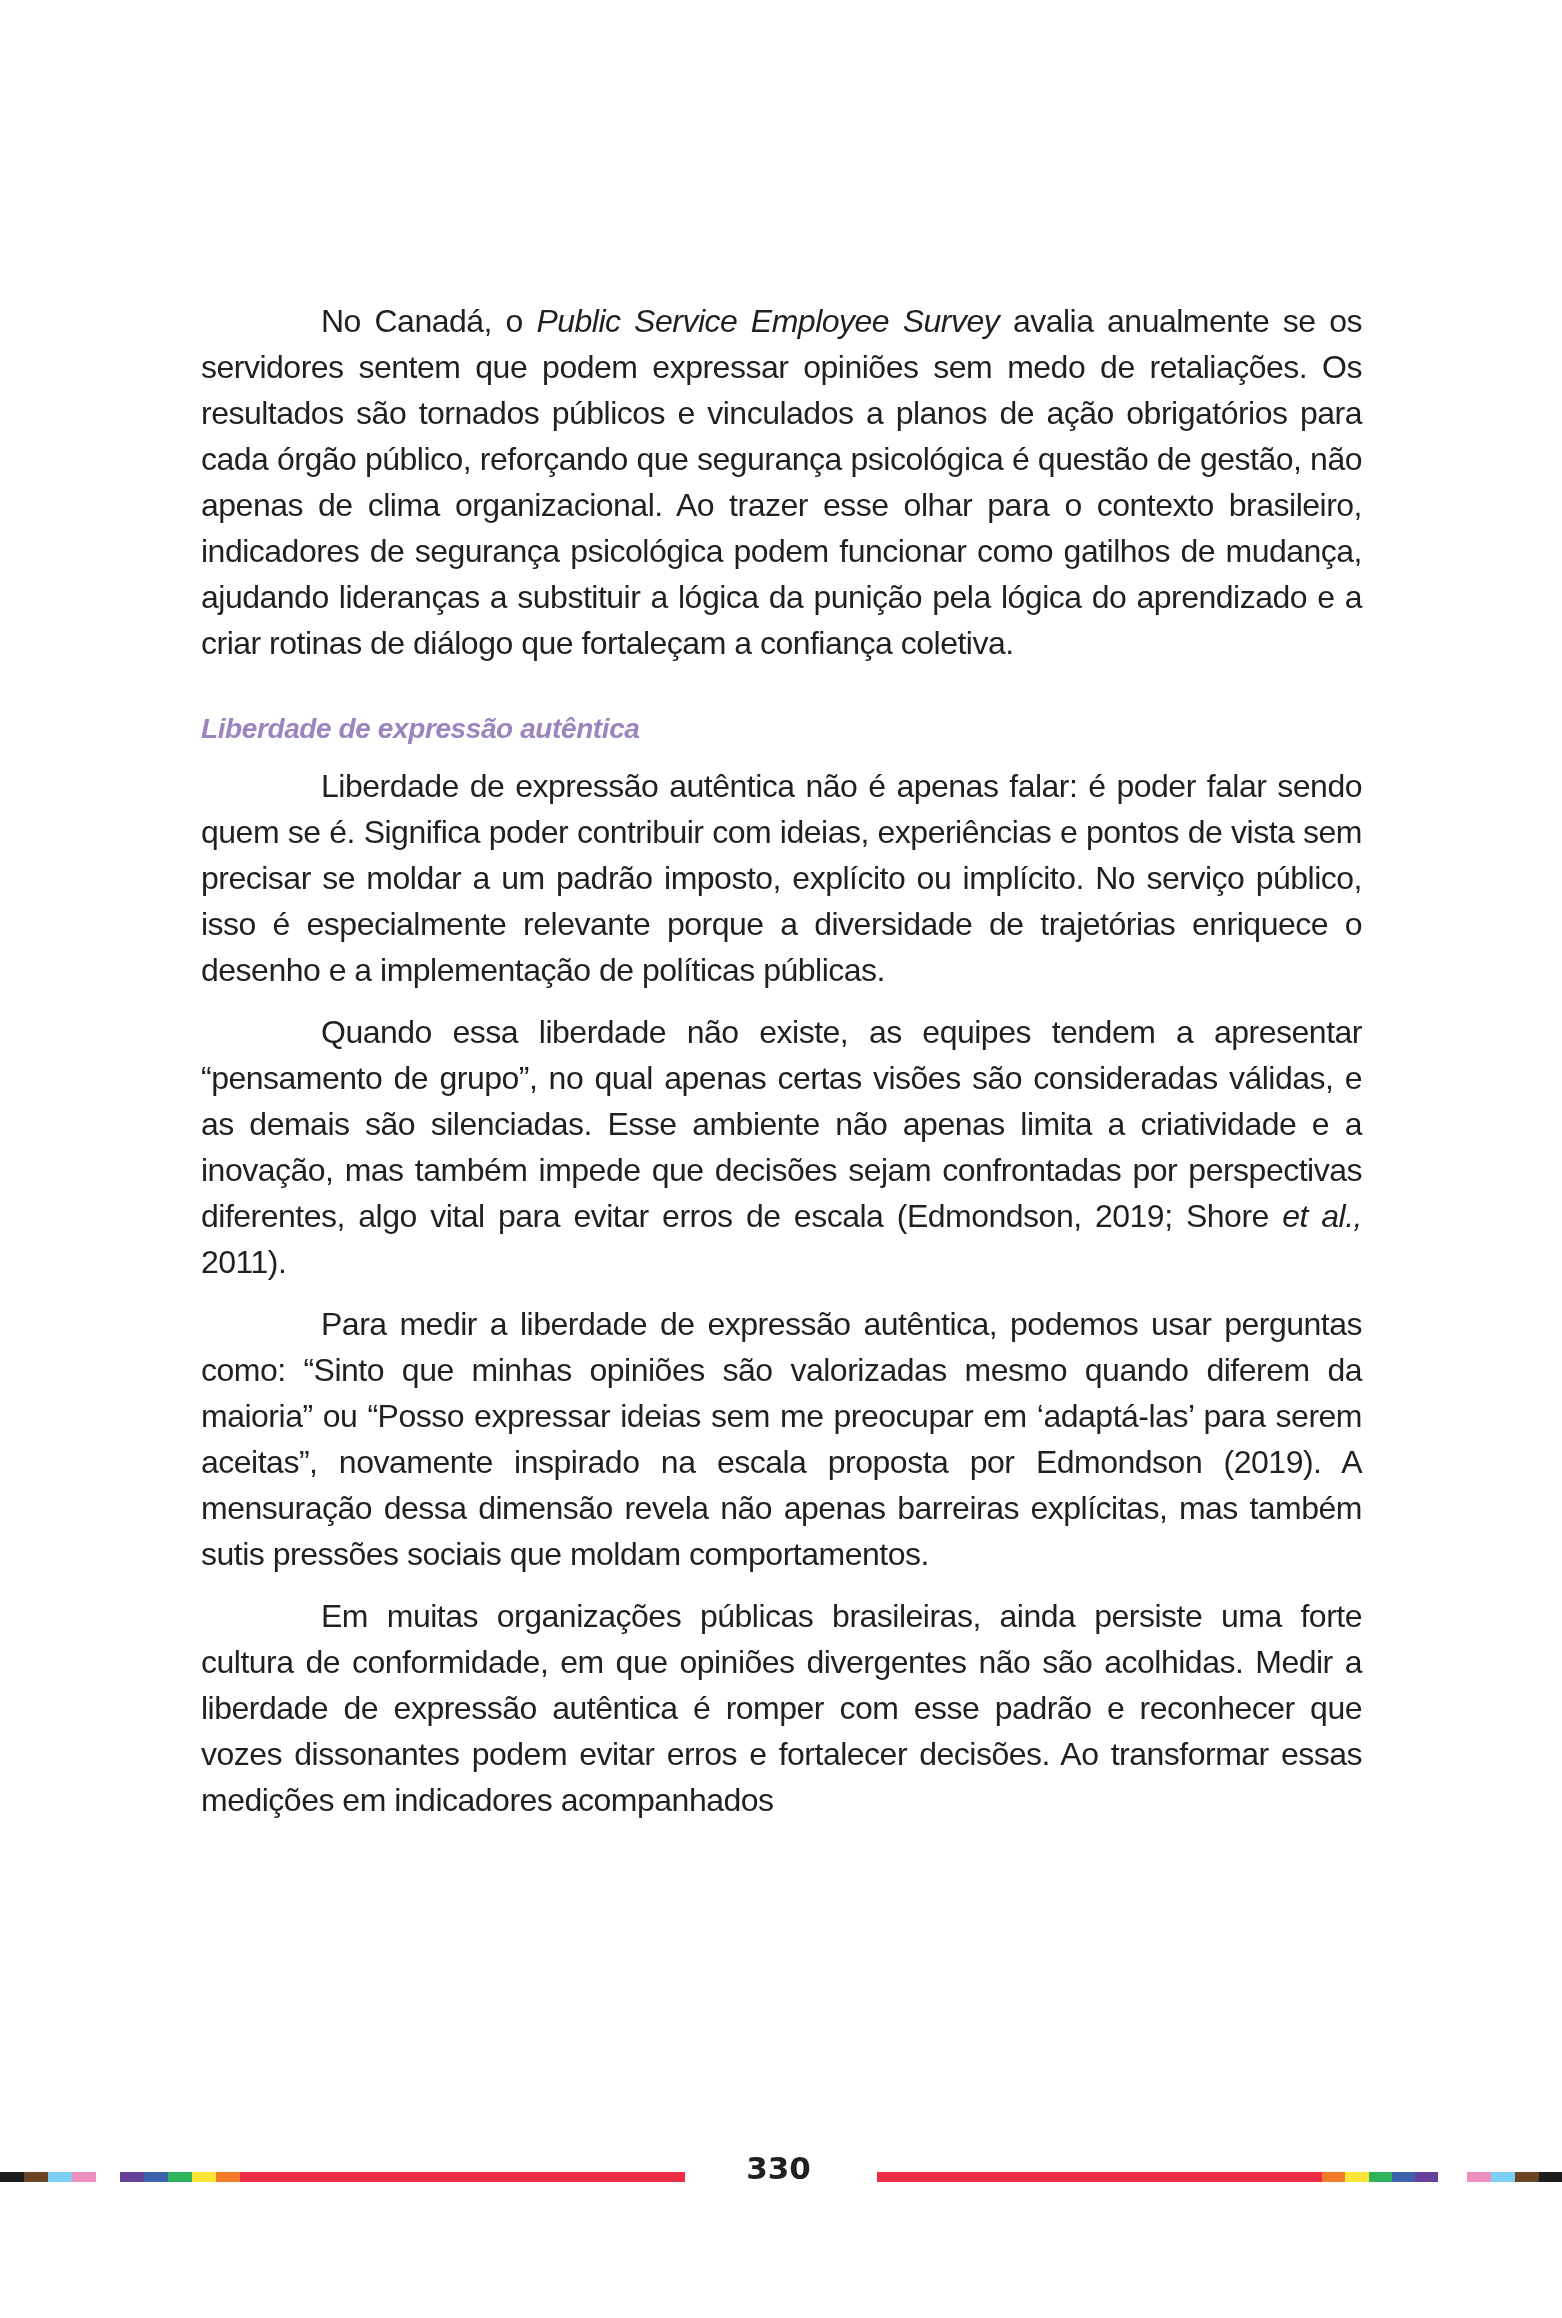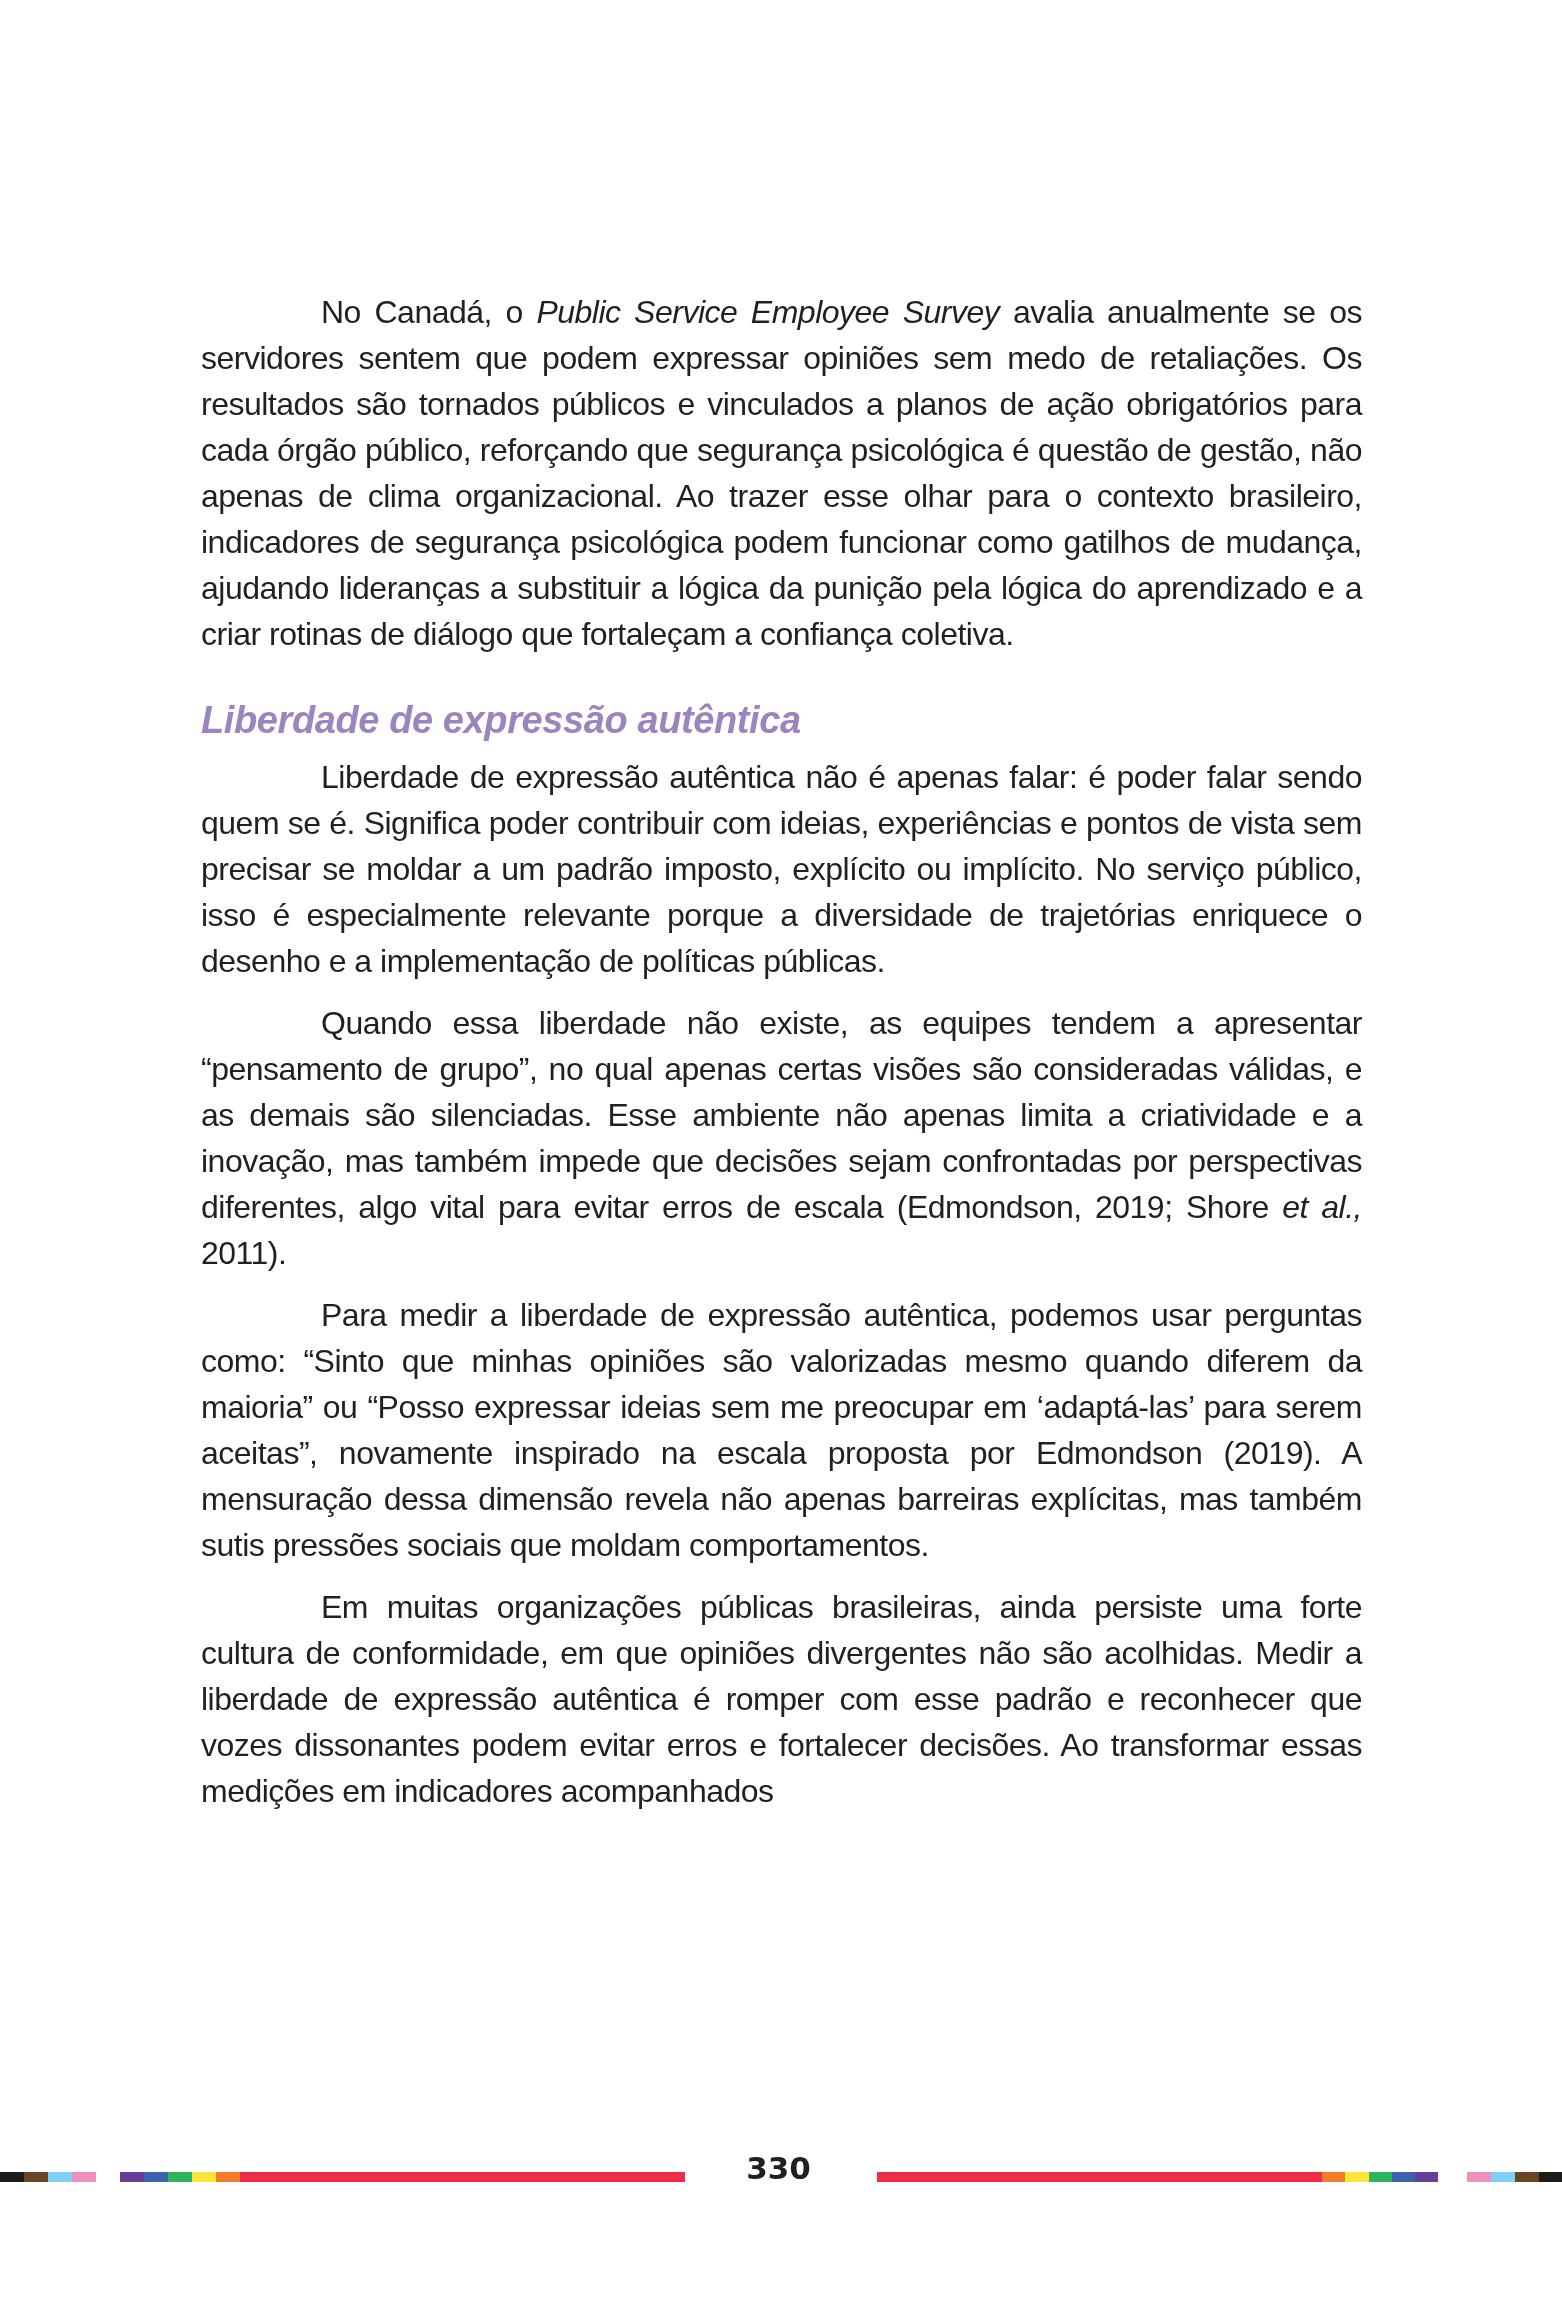--- a/index.html
+++ b/index.html
@@ -17,39 +17,39 @@
     }
     .page {
       position: absolute;
       left: 0; top: 0;
       width: 1563px;
       height: 2319px;
     }
     .text-column {
       position: absolute;
       left: 201px;
-      top: 289px;
+      top: 298px;
       width: 1161px;
     }
     .para {
       margin: 0 0 16px 0;
       font-size: 32px;
       line-height: 46px;
       text-align: justify;
       text-indent: 120px;
       letter-spacing: -0.5px;
       word-spacing: 0px;
       color: #231f20;
     }
     .para em {
       font-style: italic;
     }
     .section-heading {
       margin: 39px 0 10.2px 0;
-      font-size: 38px;
+      font-size: 28px;
       line-height: 48px;
       font-weight: bold;
       font-style: italic;
       color: #9c84bf;
       letter-spacing: -0.4px;
     }
 
     
     .footer {
       position: absolute;

